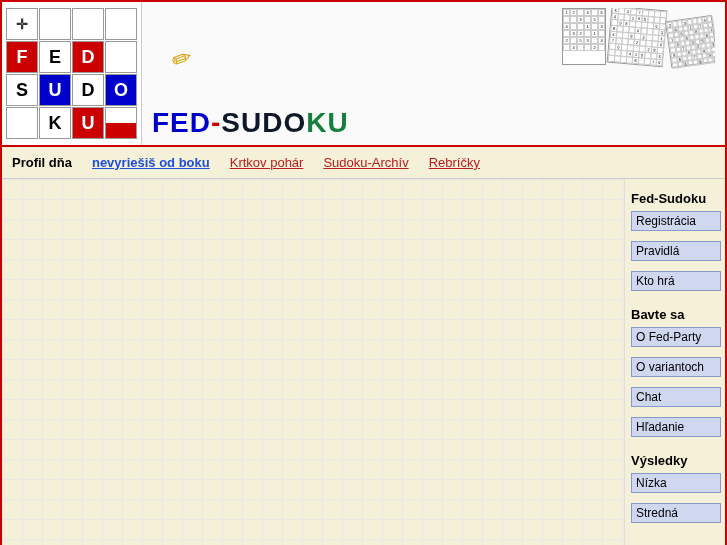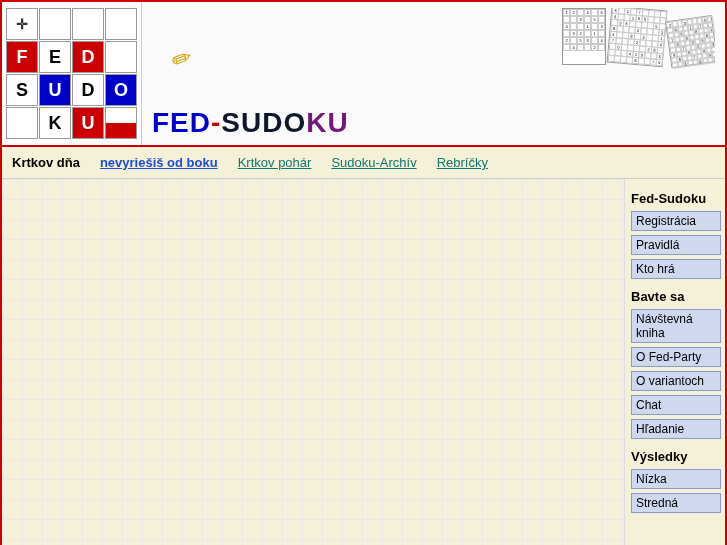--- a/index.html
+++ b/index.html
@@ -117,33 +117,33 @@
       font-weight: bold;
       color: #0000cc;
       letter-spacing: 1px;
       align-self: flex-start;
       margin-top: 4px;
     }
 
     #site-title span.fed { color: #0000cc; }
     #site-title span.dash { color: #cc0000; }
     #site-title span.sudo { color: #0f172a; }
-    #site-title span.ku { color: #701a75; }
+    #site-title span.ku { color: #15803d; }
 
     #nav-row {
       display: flex;
       gap: 20px;
       padding: 8px 10px;
       border-bottom: 1px solid #ccc;
       background: #f5f0d8;
       align-items: center;
     }
 
     .nav-link {
-      color: #0f766e;
+      color: #b91c1c;
       text-decoration: underline;
       cursor: pointer;
       font-size: 13px;
       white-space: nowrap;
     }
 
     .nav-link.bold {
       font-weight: bold;
       color: #1d4ed8;
     }
@@ -185,21 +185,21 @@
     .sidebar-btn {
       display: block;
       width: 90px;
       padding: 2px 4px;
       background: #d0d8f0;
       border: 1px solid #8899cc;
       color: #000;
       font-size: 12px;
       cursor: pointer;
       text-align: left;
-      margin-bottom: 2px;
+      margin-bottom: 8px;
     }
 
     
     #left-content {
       background-image: 
         linear-gradient(#e8e8e8 1px, transparent 1px),
         linear-gradient(90deg, #e8e8e8 1px, transparent 1px);
       background-size: 20px 20px;
     }
   </style>
@@ -447,21 +447,21 @@
         </div>
       </div>
 
       <div id="site-title">
         <span class="fed">FED</span><span class="dash">-</span><span class="sudo">SUDO</span><span class="ku">KU</span>
       </div>
     </div>
   </div>
 
   <div id="nav-row">
-    <span class="nav-sudoku-dna">Krtkov dňa</span>
+    <span class="nav-sudoku-dna">Profil dňa</span>
     <span class="nav-link bold">nevyriešiš od boku</span>
     <span class="nav-link">Krtkov pohár</span>
     <span class="nav-link">Sudoku-Archív</span>
     <span class="nav-link">Rebríčky</span>
   </div>
 
   <div id="content-area">
 
     <div id="left-content">
     </div>
@@ -469,21 +469,20 @@
     <div id="right-sidebar">
 
       <div class="sidebar-section-title">Fed-Sudoku</div>
 
       <button class="sidebar-btn">Registrácia</button>
       <button class="sidebar-btn">Pravidlá</button>
       <button class="sidebar-btn">Kto hrá</button>
 
       <div class="sidebar-section-title">Bavte sa</div>
 
-      <button class="sidebar-btn">Návštevná kniha</button>
       <button class="sidebar-btn">O Fed-Party</button>
       <button class="sidebar-btn">O variantoch</button>
       <button class="sidebar-btn">Chat</button>
       <button class="sidebar-btn">Hľadanie</button>
 
       <div class="sidebar-section-title">Výsledky</div>
 
       <button class="sidebar-btn">Nízka</button>
       <button class="sidebar-btn">Stredná</button>
 

